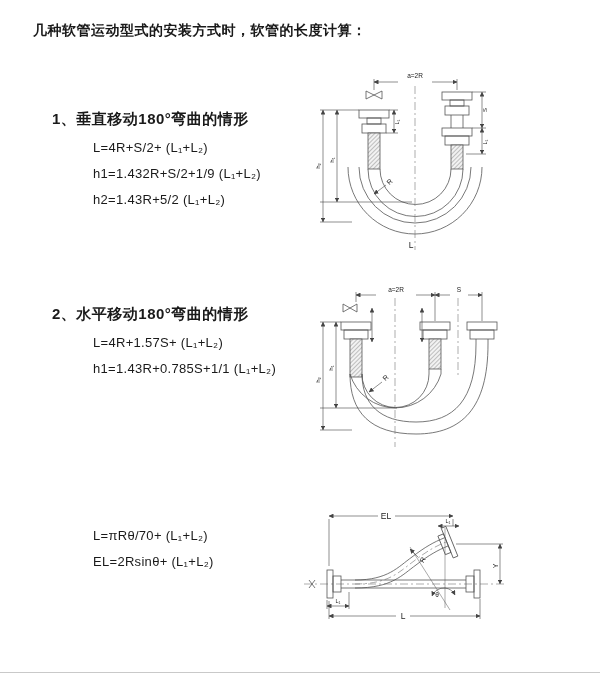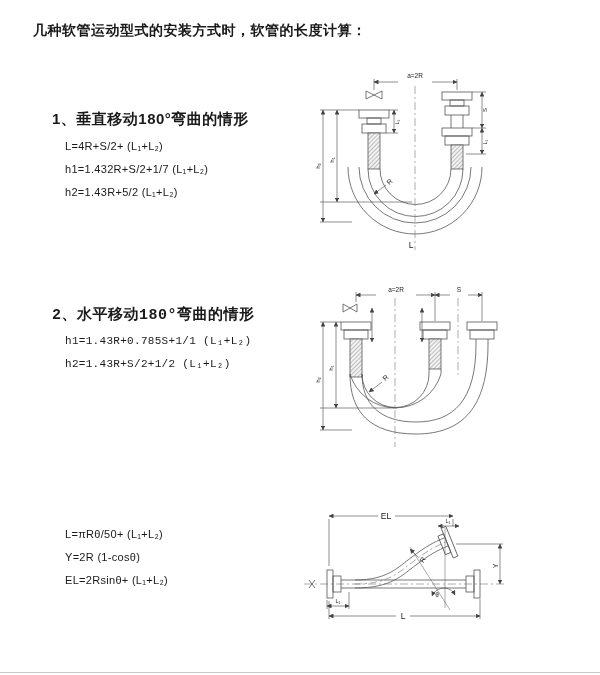--- a/index.html
+++ b/index.html
@@ -6,21 +6,21 @@
   .page{
     position:relative;width:600px;height:675px;background:#ffffff;overflow:hidden;
     font-family:"Liberation Sans","DejaVu Sans",sans-serif;color:#1a1a1a;
   }
   .doc-title{
     position:absolute;left:33px;top:22px;font-size:14px;font-weight:bold;
     letter-spacing:.5px;white-space:nowrap;
   }
   .section{position:absolute;left:52px;width:300px;}
   .sec-heading{font-size:15px;font-weight:bold;white-space:nowrap;letter-spacing:.5px;}
-  .formula{font-size:11px;margin-left:13px;margin-top:11px;white-space:nowrap;letter-spacing:.3px;}
+  .formula{font-size:13px;margin-left:41px;margin-top:11px;white-space:nowrap;letter-spacing:.3px;}
   .diagram{position:absolute;}
   svg text{font-family:"Liberation Sans","DejaVu Sans",sans-serif;fill:#222;}
   .bottom-rule{position:absolute;left:0;right:0;bottom:2px;height:1px;background:#c9c9c9;}
 </style>
 </head>
 <body>
 
 <div class="page">
 
   <svg width="0" height="0" style="position:absolute">
@@ -33,33 +33,32 @@
         <line x1="0" y1="0" x2="0" y2="3" stroke="#8a8a8a" stroke-width="1"></line>
       </pattern>
     </defs>
   </svg>
 
   <div class="doc-title">几种软管运动型式的安装方式时，软管的长度计算：</div>
 
   <div class="section" style="top:110px;">
     <div class="sec-heading">1、垂直移动180°弯曲的情形</div>
     <div class="formula">L=4R+S/2+ (L₁+L₂)</div>
-    <div class="formula">h1=1.432R+S/2+1/7 (L₁+L₂)</div>
+    <div class="formula">h1=1.432R+S/2+1/9 (L₁+L₂)</div>
     <div class="formula">h2=1.43R+5/2 (L₁+L₂)</div>
   </div>
 
-  <div class="section" style="top:305px;font-family:Liberation Mono, monospace;">
+  <div class="section" style="top:305px;">
     <div class="sec-heading">2、水平移动180°弯曲的情形</div>
+    <div class="formula">L=4R+1.57S+ (L₁+L₂)</div>
     <div class="formula">h1=1.43R+0.785S+1/1 (L₁+L₂)</div>
-    <div class="formula">h2=1.43R+S/2+1/2 (L₁+L₂)</div>
   </div>
 
   <div class="section" style="top:517px;">
-    <div class="formula">L=πRθ/50+ (L₁+L₂)</div>
-    <div class="formula">Y=2R (1-cosθ)</div>
+    <div class="formula">L=πRθ/70+ (L₁+L₂)</div>
     <div class="formula">EL=2Rsinθ+ (L₁+L₂)</div>
   </div>
 
   <svg class="diagram" style="left:312px;top:64px;" width="218" height="196" viewBox="0 0 218 196">
     <g stroke="#555" stroke-width="0.8" fill="none">
 
       <path d="M54,27 L70,35 L70,27 L54,35 Z"></path>
 
       <rect x="47" y="46" width="30" height="8"></rect>
       <rect x="55" y="54" width="14" height="6"></rect>

